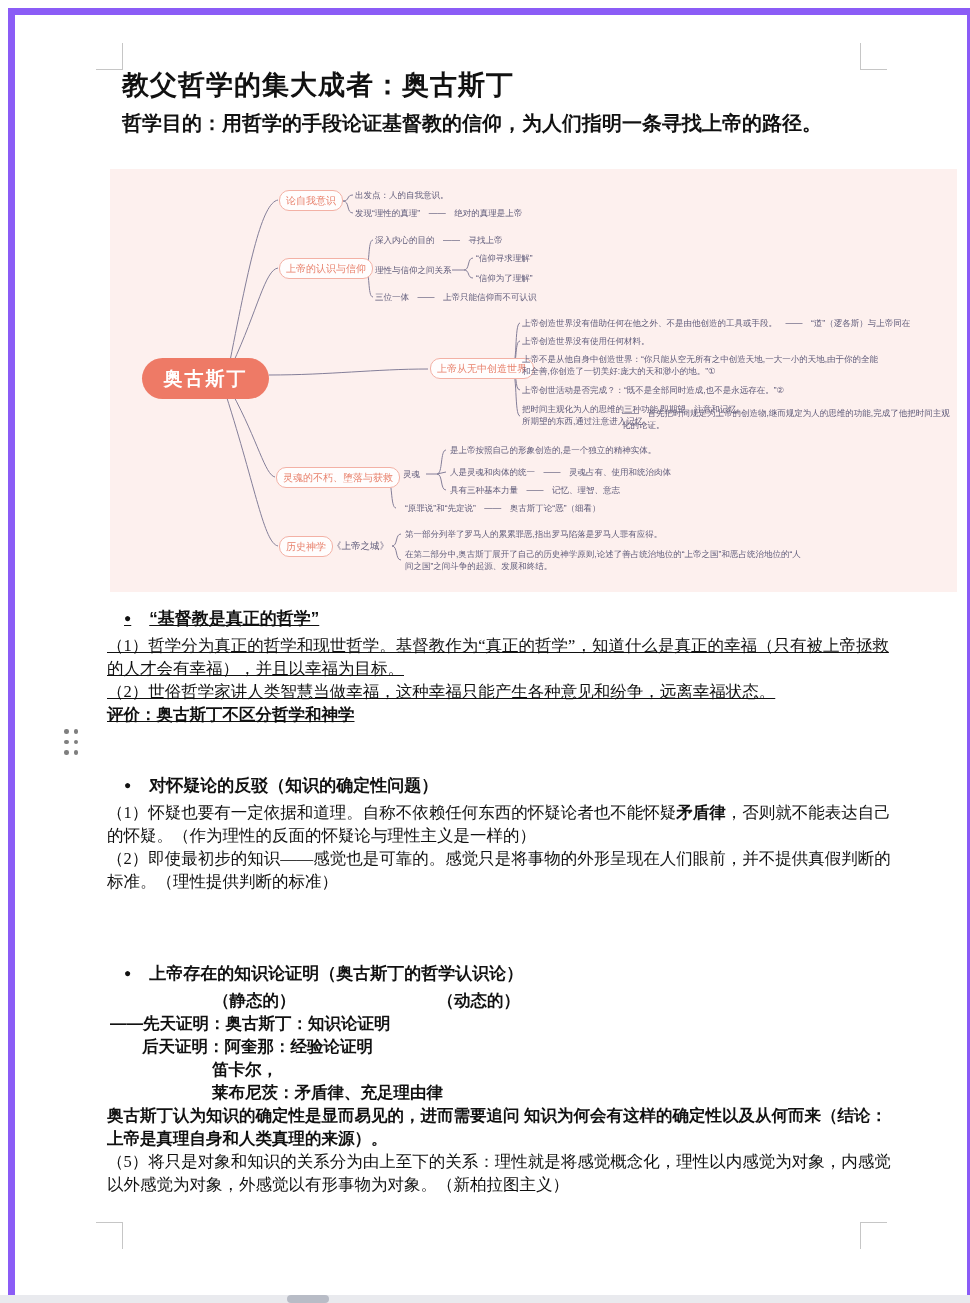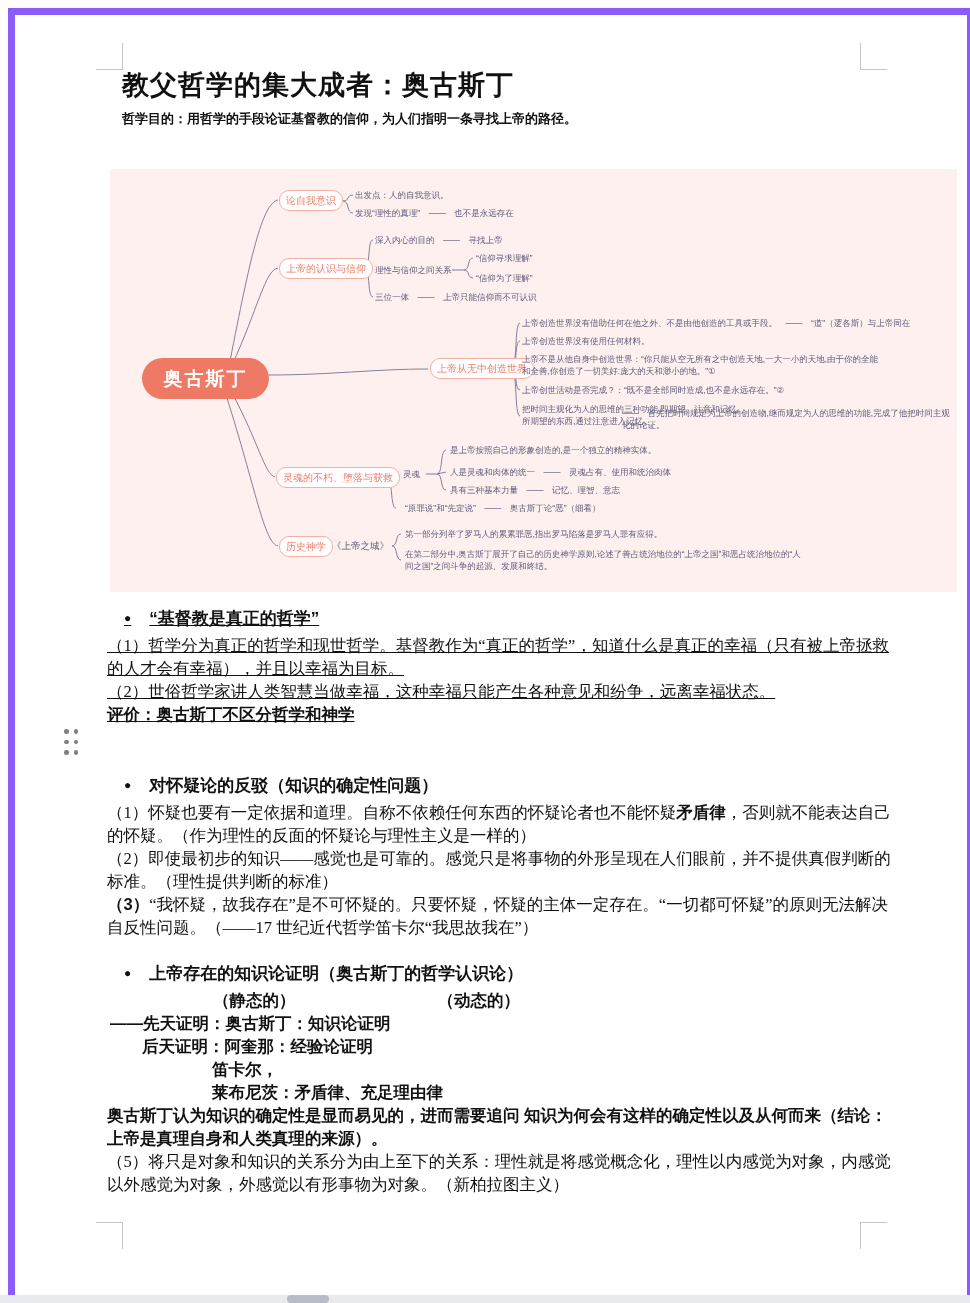--- a/index.html
+++ b/index.html
@@ -9,21 +9,21 @@
   .page{position:absolute;left:8px;top:8px;width:952px;height:1286px;
         background:#fff;border:7px solid #8b5cf6;}
   .crop{position:absolute;width:26px;height:26px;border:0 solid #c6c6c6;}
   .crop.tl{border-right-width:1px;border-bottom-width:1px;}
   .crop.tr{border-left-width:1px;border-bottom-width:1px;}
   .crop.bl{border-right-width:1px;border-top-width:1px;}
   .crop.br{border-left-width:1px;border-top-width:1px;}
   .title{font-family:"Liberation Sans","DejaVu Sans",sans-serif;
          font-weight:700;font-size:27px;letter-spacing:1px;}
   .subtitle{font-family:"Liberation Sans","DejaVu Sans",sans-serif;
-            font-weight:700;font-size:13px;}
+            font-weight:700;font-size:20px;}
   .mindmap{position:absolute;background:#fdf0ee;overflow:hidden;}
   .mm-root{position:absolute;background:#ee7a66;color:#fff;border-radius:21px;
            display:flex;align-items:center;justify-content:center;
            font-size:19px;letter-spacing:2px;
            font-family:"Liberation Sans","DejaVu Sans",sans-serif;font-weight:bold;}
   .mm-pill{position:absolute;background:#fffdfd;border:1px solid #f3b1a5;color:#e8826d;
            border-radius:10px;font-size:10px;line-height:19px;text-align:center;
            font-family:"Liberation Sans","DejaVu Sans",sans-serif;white-space:nowrap;padding:0 6px;}
   .mm-t{position:absolute;color:#5f5b7a;font-size:8.5px;line-height:12px;
         font-family:"Liberation Sans","DejaVu Sans",sans-serif;white-space:nowrap;}
@@ -91,21 +91,21 @@
         <path d="M 216,377 L 220,377"></path>
         <path d="M 282,377 C 288,377 285,365 291,365"></path>
         <path d="M 282,377 C 288,377 285,391 291,391"></path>
       </g>
     </svg>
 
     <div class="mm-root" style="left:32px;top:189px;width:127px;height:41px;">奥古斯丁</div>
 
     <div class="mm-pill" style="left:169px;top:21px;">论自我意识</div>
     <div class="mm-t" style="left:245px;top:20px;">出发点：人的自我意识。</div>
-    <div class="mm-t" style="left:245px;top:38px;">发现“理性的真理”　——　也不是永远存在</div>
+    <div class="mm-t" style="left:245px;top:38px;">发现“理性的真理”　——　绝对的真理是上帝</div>
 
     <div class="mm-pill" style="left:169px;top:89px;">上帝的认识与信仰</div>
     <div class="mm-t" style="left:265px;top:65px;">深入内心的目的　——　寻找上帝</div>
     <div class="mm-t" style="left:265px;top:95px;">理性与信仰之间关系</div>
     <div class="mm-t" style="left:265px;top:122px;">三位一体　——　上帝只能信仰而不可认识</div>
     <div class="mm-t" style="left:366px;top:83px;">“信仰寻求理解”</div>
     <div class="mm-t" style="left:366px;top:103px;">“信仰为了理解”</div>
 
     <div class="mm-pill" style="left:320px;top:189px;">上帝从无中创造世界</div>
     <div class="mm-t" style="left:412px;top:148px;">上帝创造世界没有借助任何在他之外、不是由他创造的工具或手段。　——　“道”（逻各斯）与上帝同在</div>
@@ -144,21 +144,20 @@
     <i></i>
       <i></i>
     <i></i>
       <i></i>
   </div>
 
   <div class="body-sec" style="top:757px;">
     <div class="sec-head"><span class="bullet">●</span><span>对怀疑论的反驳（知识的确定性问题）</span></div>
     <p><span>（1）怀疑也要有一定依据和道理。自称不依赖任何东西的怀疑论者也不能怀疑</span><span class="bold">矛盾律</span><span>，否则就不能表达自己的怀疑。（作为理性的反面的怀疑论与理性主义是一样的）</span></p>
     <p>（2）即使最初步的知识——感觉也是可靠的。感觉只是将事物的外形呈现在人们眼前，并不提供真假判断的标准。（理性提供判断的标准）</p>
-    <p><span class="bold">（3）</span><span>“我怀疑，故我存在”是不可怀疑的。只要怀疑，怀疑的主体一定存在。“一切都可怀疑”的原则无法解决自反性问题。（——17 世纪近代哲学笛卡尔“我思故我在”）</span></p>
   </div>
 
   <div class="body-sec" style="top:945px;">
     <div class="sec-head"><span class="bullet">●</span><span>上帝存在的知识论证明（奥古斯丁的哲学认识论）</span></div>
     <p class="cline"><span style="margin-left:106px;">（静态的）</span><span style="margin-left:142px;">（动态的）</span></p>
     <p class="cline" style="padding-left:3px;">——先天证明：奥古斯丁：知识论证明</p>
     <p class="cline" style="padding-left:35px;">后天证明：阿奎那：经验论证明</p>
     <p class="cline" style="padding-left:105px;">笛卡尔，</p>
     <p class="cline" style="padding-left:105px;">莱布尼茨：矛盾律、充足理由律</p>
     <p class="bold">奥古斯丁认为知识的确定性是显而易见的，进而需要追问 知识为何会有这样的确定性以及从何而来（结论：上帝是真理自身和人类真理的来源）。</p>

